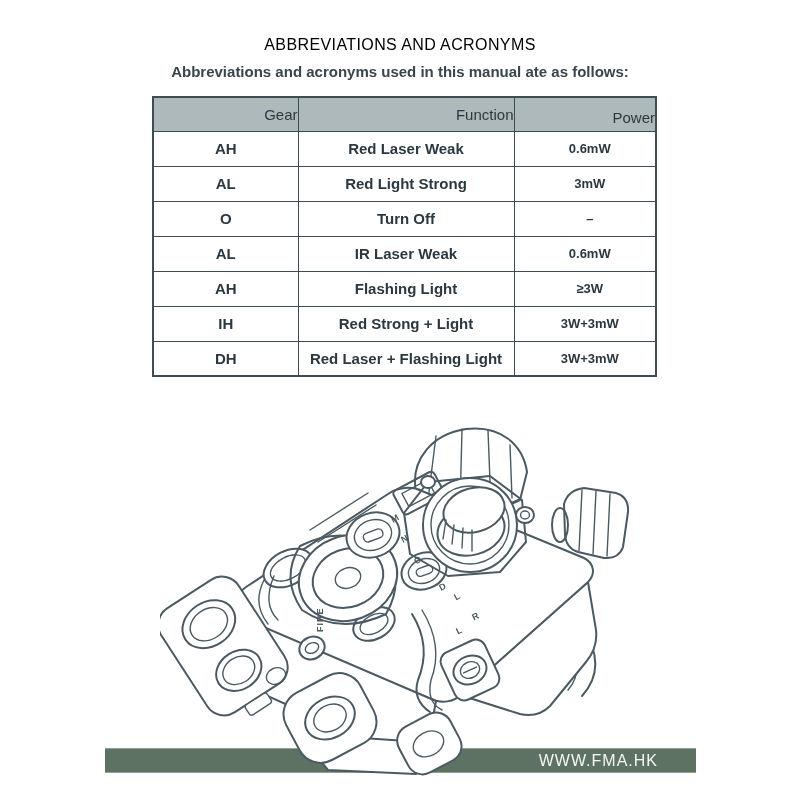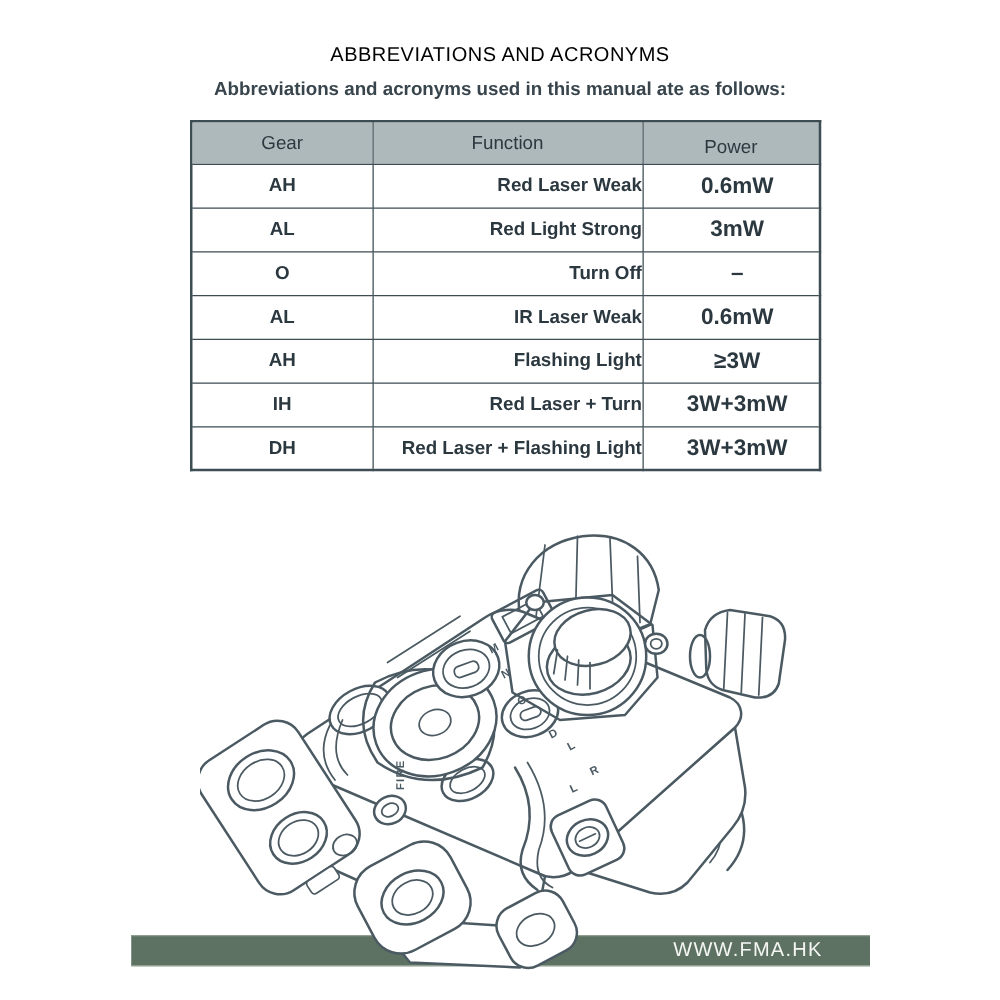--- a/index.html
+++ b/index.html
@@ -19,27 +19,27 @@
   .abbr-table {
     position:absolute; left:152px; top:96px;
     border-collapse:collapse; table-layout:fixed; width:503px;
     border:2px solid #3e4c54;
   }
   .abbr-table td, .abbr-table th {
     border:1px solid #3e4c54; text-align:center; vertical-align:middle;
     color:#2c3840; overflow:hidden; white-space:nowrap;
   }
   .abbr-table th {
-    height:34px; background:#aeb9bb; font-weight:400; font-size:15px;
+    height:34px; background:#aeb9bb; font-weight:400; font-size:15px;text-align:right;
   }
   .abbr-table th.low { padding-top:7px; }
   .abbr-table td { height:35px; font-weight:700; }
   .abbr-table td.c-gear { font-size:15px; }
-  .abbr-table td.c-func { font-size:15px;text-align:right; }
-  .abbr-table td.c-power { font-size:18px; font-weight:700;padding-left:10px; }
+  .abbr-table td.c-func { font-size:15px; }
+  .abbr-table td.c-power { font-size:13px; font-weight:700;padding-left:10px; }
 
   .footer-bar {
     position:absolute; left:105px; top:748px; width:591px; height:25px;
     background:#5e7263; z-index:1;
     border-top:1px solid #8fa091; border-bottom:1px solid #8fa091;
   }
   .footer-bar .site {
     display:block; height:23px; line-height:23px; text-align:right;
     padding-right:38px; color:#f4f6f4; font-size:16px; letter-spacing:1px;
   }
@@ -95,21 +95,21 @@
         <td class="c-func">IR Laser Weak</td>
         <td class="c-power">0.6mW</td>
       </tr>
       <tr>
         <td class="c-gear">AH</td>
         <td class="c-func">Flashing Light</td>
         <td class="c-power">≥3W</td>
       </tr>
       <tr>
         <td class="c-gear">IH</td>
-        <td class="c-func">Red Laser + Turn</td>
+        <td class="c-func">Red Strong + Light</td>
         <td class="c-power">3W+3mW</td>
       </tr>
       <tr>
         <td class="c-gear">DH</td>
         <td class="c-func">Red Laser + Flashing Light</td>
         <td class="c-power">3W+3mW</td>
       </tr>
     </tbody>
   </table>
 

